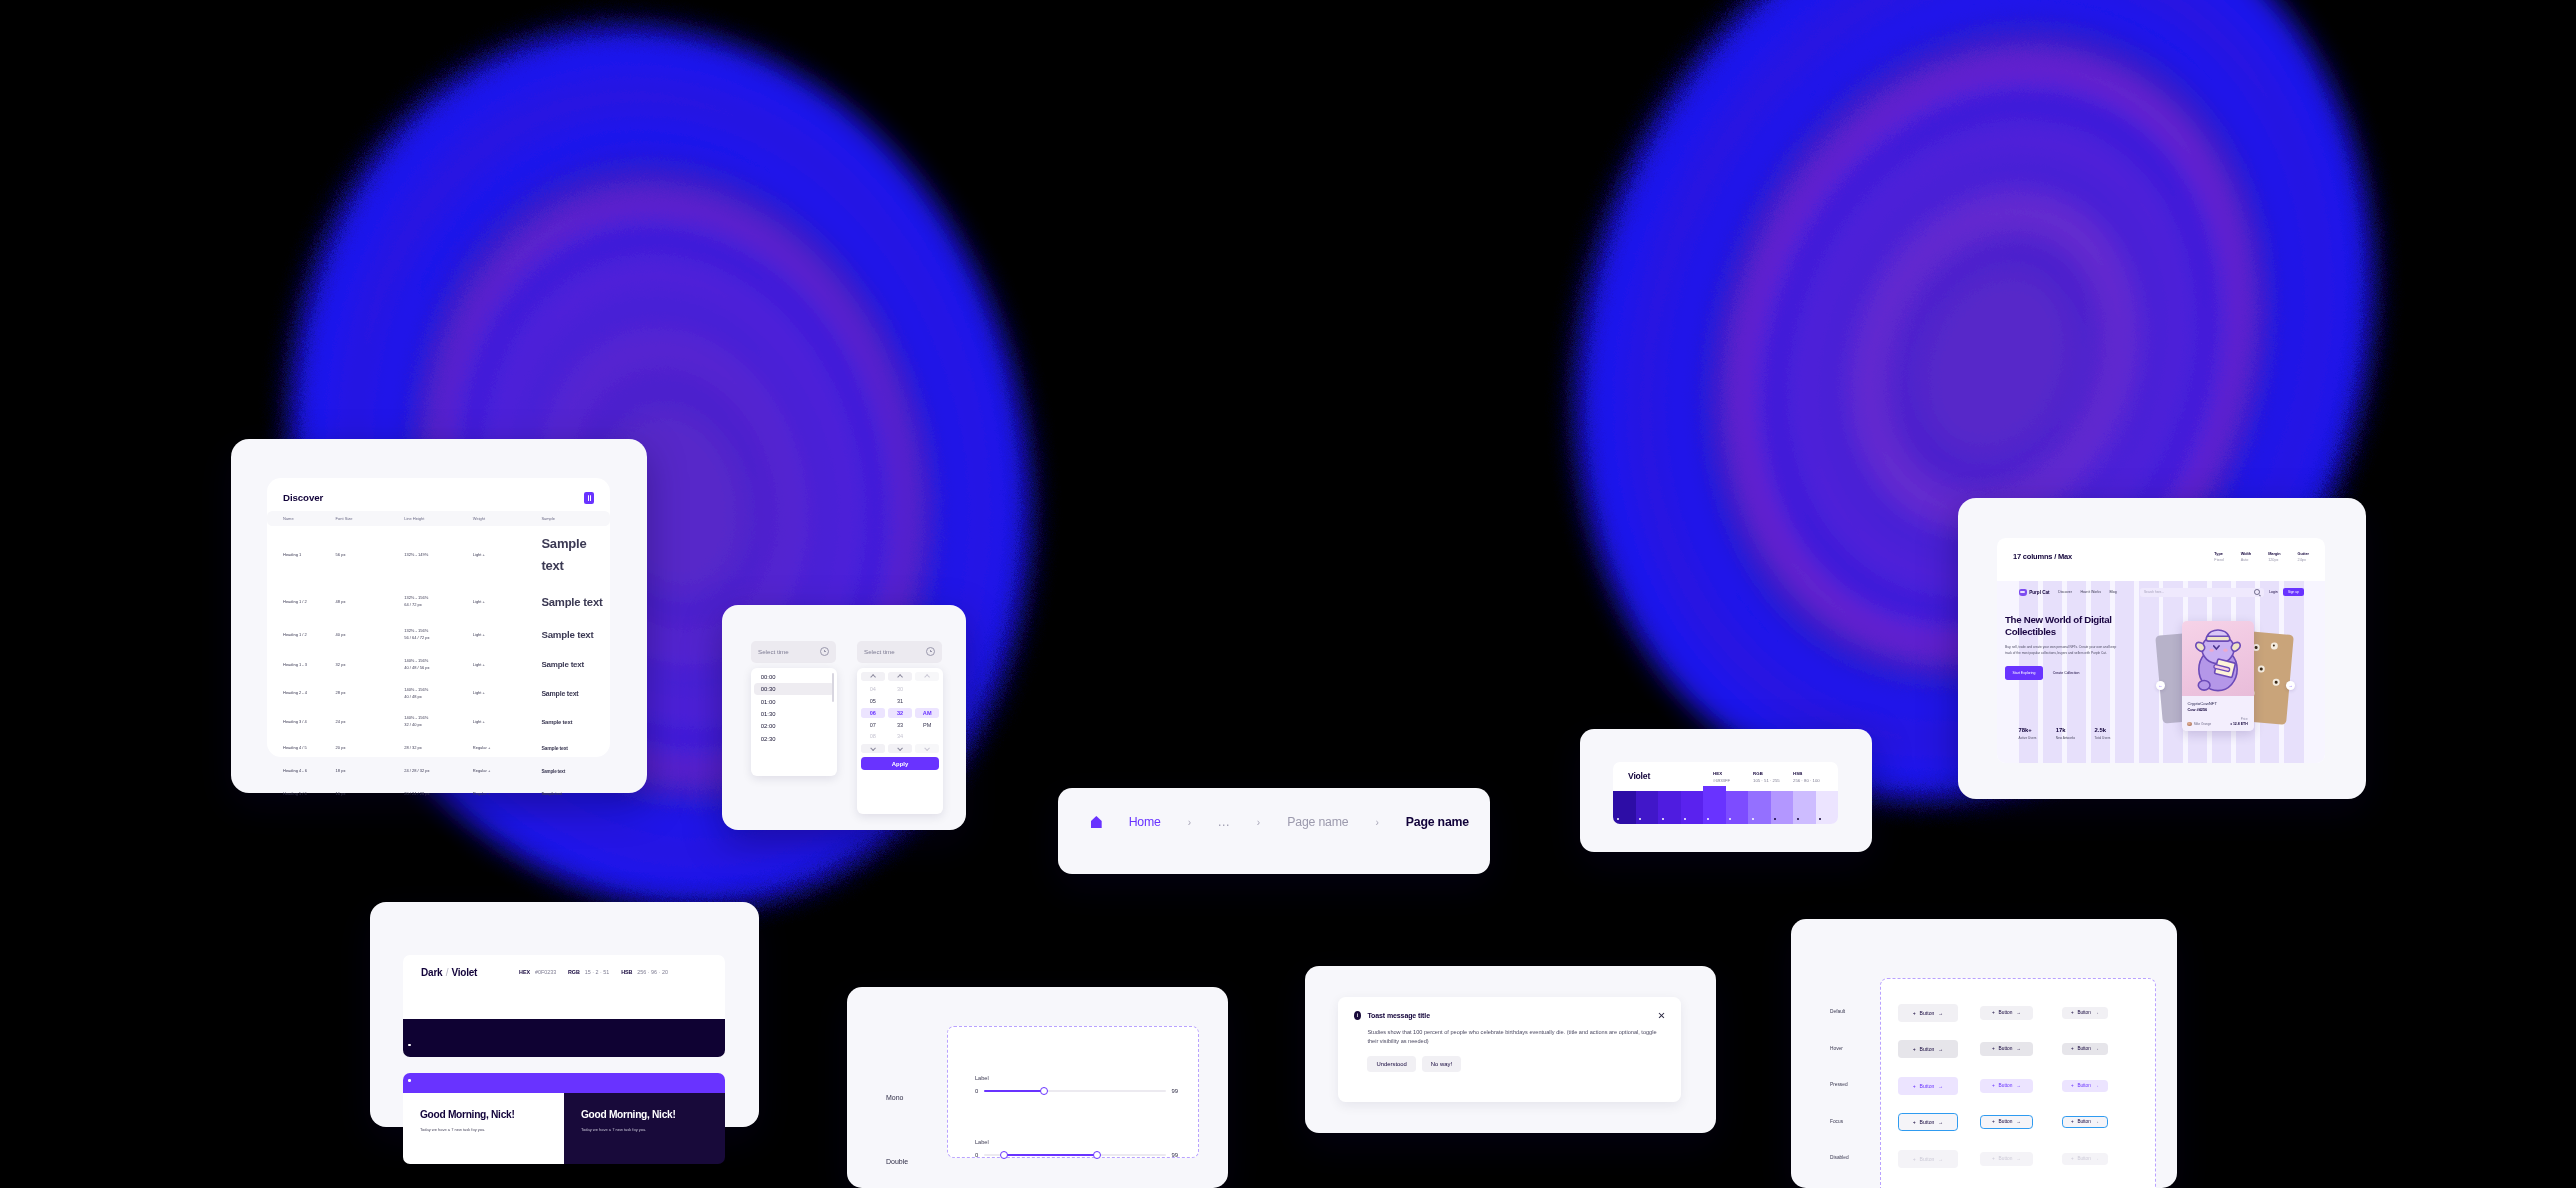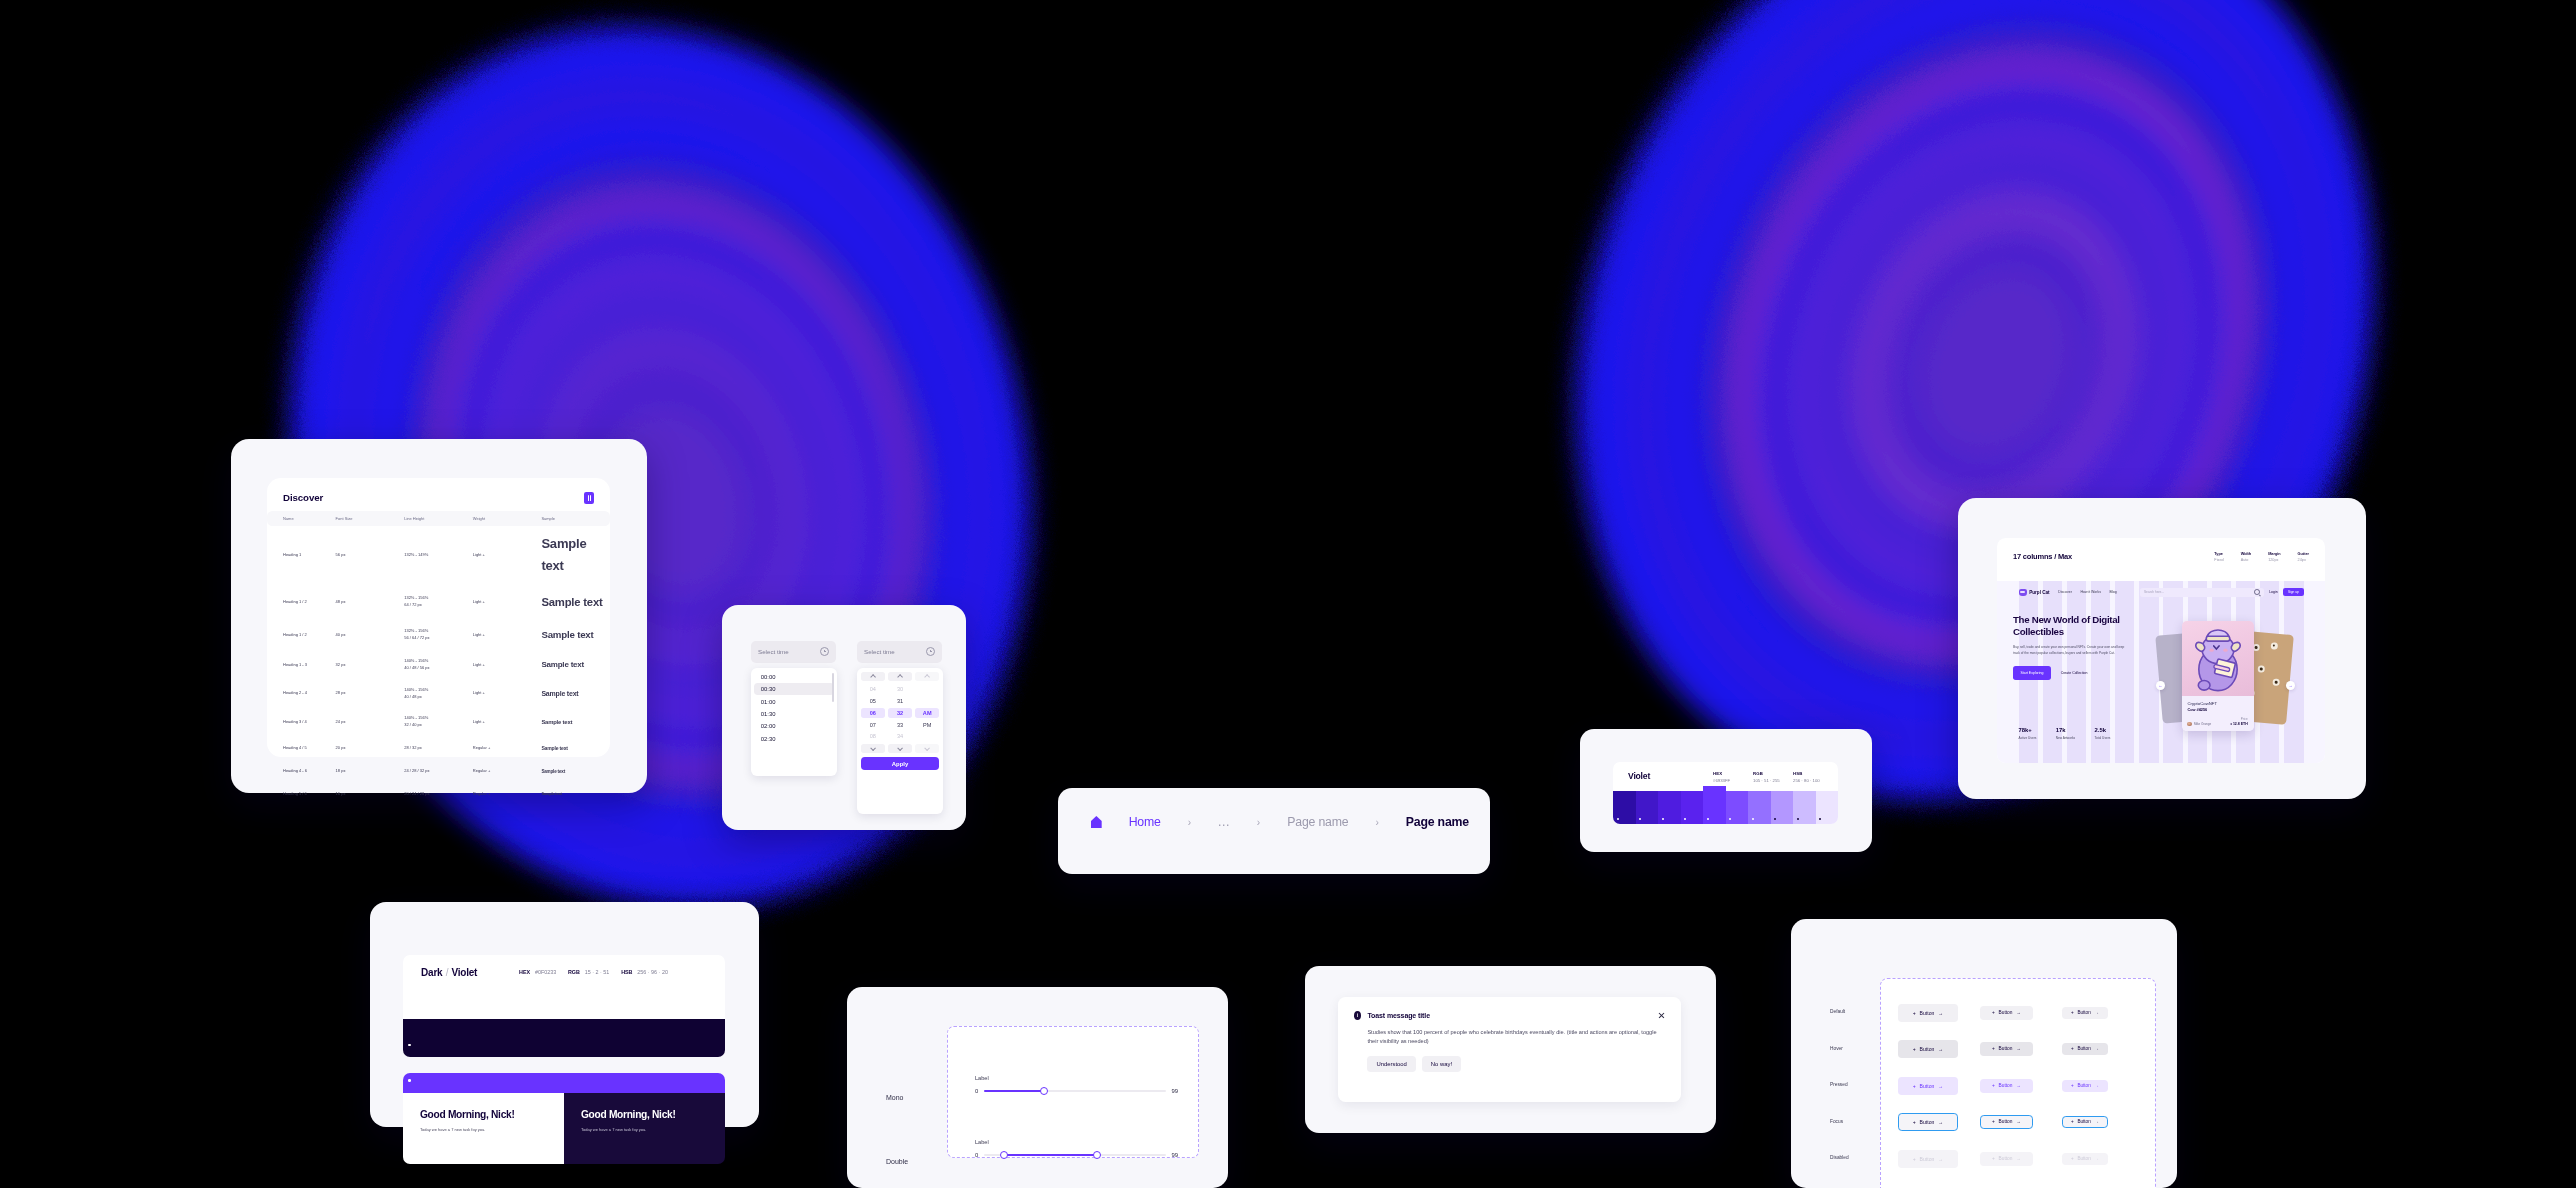--- a/index.html
+++ b/index.html
@@ -206,21 +206,21 @@
   #wb-brand{font-size:4.6px;font-weight:bold;color:#12033a;}
   .wb-nl{font-size:3.5px;color:#3a3850;margin-left:8.6px;}
   #wb-search{margin-left:23.6px;flex:1;height:8.6px;background:#efe9fd;border-radius:2.7px;
              display:flex;align-items:center;padding:0 3.8px;justify-content:space-between;}
   #wb-search span{font-size:3.2px;color:#a6a2bb;}
   #wb-mag{width:3.8px;height:3.8px;border:0.5px solid #6c6889;border-radius:50%;position:relative;}
   #wb-mag:after{content:"";position:absolute;right:-1.6px;bottom:-1.1px;width:1.9px;height:0.5px;
                 background:#6c6889;transform:rotate(45deg);}
   #wb-login{font-size:3.5px;color:#12033a;margin:0 5.4px;}
   #wb-signup{background:#6933ff;color:#fff;font-size:3.2px;border-radius:2.1px;padding:2.1px 4.8px;}
-  #wb-hero{position:absolute;left:16px;top:33px;width:118px;}
+  #wb-hero{position:absolute;left:8px;top:33px;width:118px;}
   #wb-h1{font-size:9.7px;font-weight:bold;color:#1a0542;line-height:1.28;letter-spacing:-0.3px;}
   #wb-p{font-size:3.2px;color:#4d4b63;line-height:1.85;margin-top:5.9px;}
   #wb-cta{display:flex;align-items:center;gap:9.7px;margin-top:9.7px;}
   #wb-cta1{background:#6933ff;color:#fff;font-size:3.5px;border-radius:2.7px;padding:4.8px 7.5px;}
   #wb-cta2{font-size:3.5px;color:#12033a;}
   #wb-stats{position:absolute;left:21.5px;top:146px;display:flex;gap:19.3px;}
   .wb-st .n{font-size:5.9px;font-weight:bold;color:#12033a;}
   .wb-st .l{font-size:3.2px;color:#4d4b63;margin-top:2.7px;}
   #wb-gal{position:absolute;left:161px;top:40px;width:134px;height:123px;}
   .wb-bk{position:absolute;border-radius:4.3px;}

